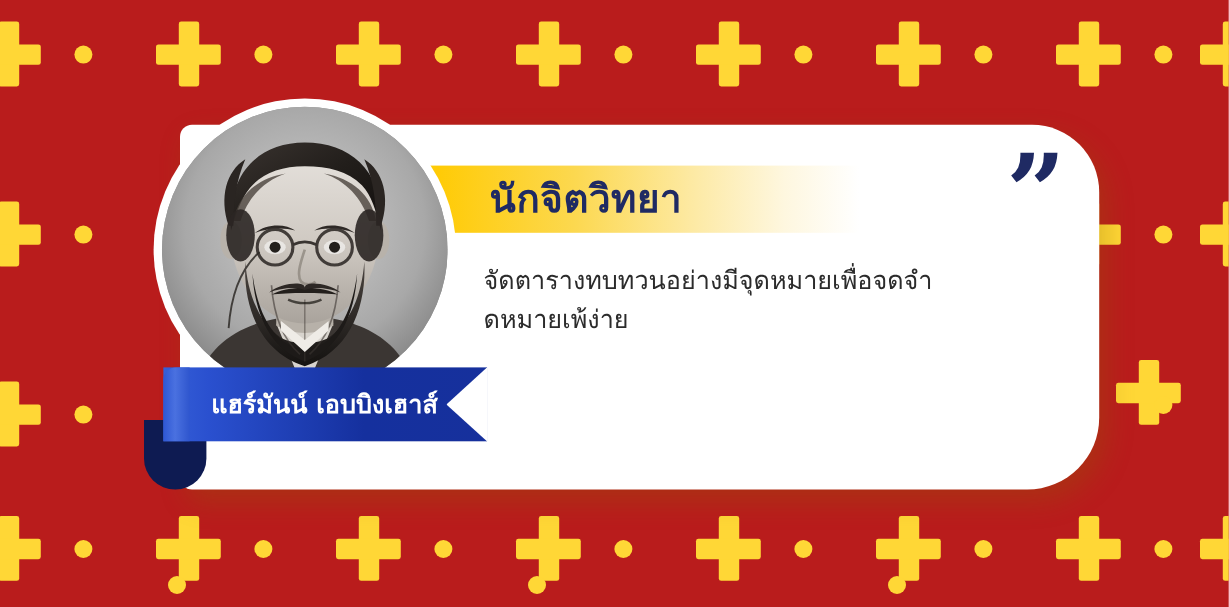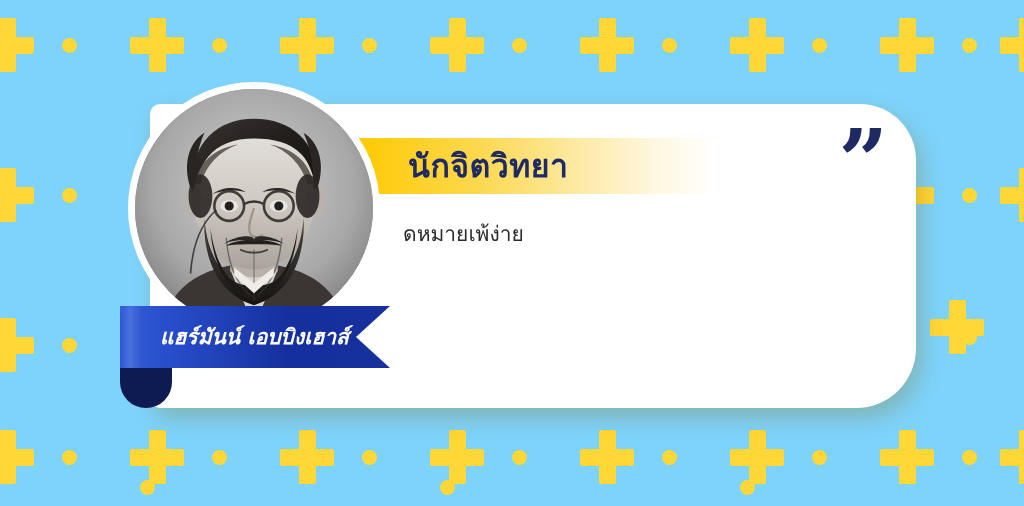--- a/index.html
+++ b/index.html
@@ -10,21 +10,21 @@
     width: 1024px;
     height: 506px;
     overflow: hidden;
     font-family: "DejaVu Sans", "Liberation Sans", sans-serif;
   }
 
   #stage {
     position: relative;
     width: 1024px;
     height: 506px;
-    background: #7dd3fc;
+    background: #b91c1c;
     overflow: hidden;
   }
   .plus {
     position: absolute;
     width: 54px;
     height: 54px;
     pointer-events: none;
   }
   .plus::before, .plus::after {
     content: "";
@@ -156,27 +156,26 @@
     position: absolute;
     left: 0px;
     top: 44px;
     width: 52px;
     height: 58px;
     background: #0E1B52;
     border-radius: 0 0 26px 26px;
   }
   #ribbon-body {
     position: absolute;
-    left: 0;
+    left: 16px;
     top: 0;
     width: 270px;
     height: 62px;
     background: linear-gradient(to right, #3660D8 0%, #2A50CF 14%, #15309E 62%, #16309C 100%);
     clip-path: polygon(0 0, 100% 0, 100% 100%, 0 100%, 0 0);
-    font-style: italic;
   }
   #ribbon-notch {
     position: absolute;
     right: 0;
     top: 0;
     width: 34px;
     height: 62px;
     background: #FFFFFF;
     clip-path: polygon(100% 0, 100% 100%, 0 50%);
   }
@@ -264,20 +263,21 @@
 
   <div id="quote-card">
 
     <div id="title-banner"></div>
 
     <div id="title-text">นักจิตวิทยา</div>
 
     <div id="quote-mark">”</div>
 
     <div id="quote-body">
+      <div class="quote-line">จัดตารางทบทวนอย่างมีจุดหมายเพื่อจดจำ</div>
       <div class="quote-line">ดหมายเพ้ง่าย</div>
     </div>
 
   </div>
 
   <div id="portrait-wrap">
     <div id="portrait">
       <svg viewBox="0 0 240 240" preserveAspectRatio="xMidYMid slice">
         <defs>
           <radialGradient id="bgGrad" cx="50%" cy="42%" r="70%">

